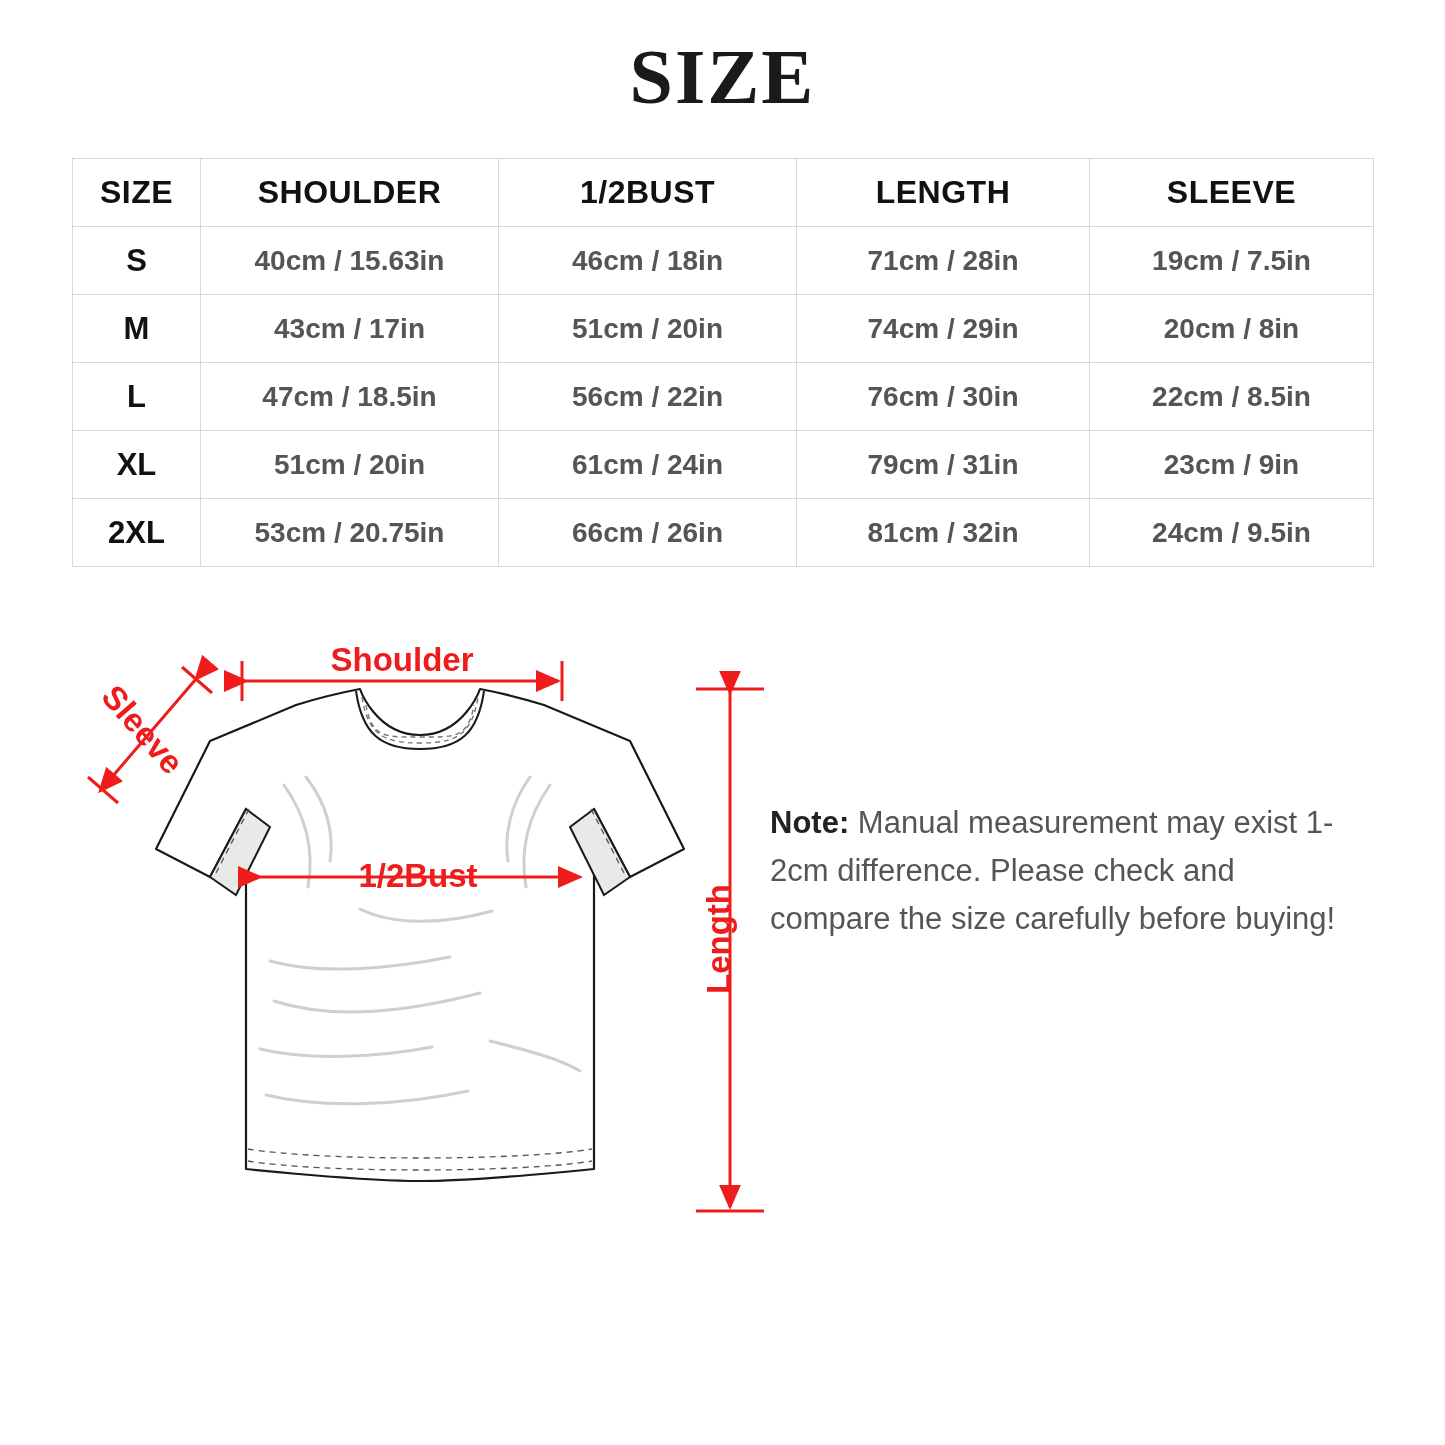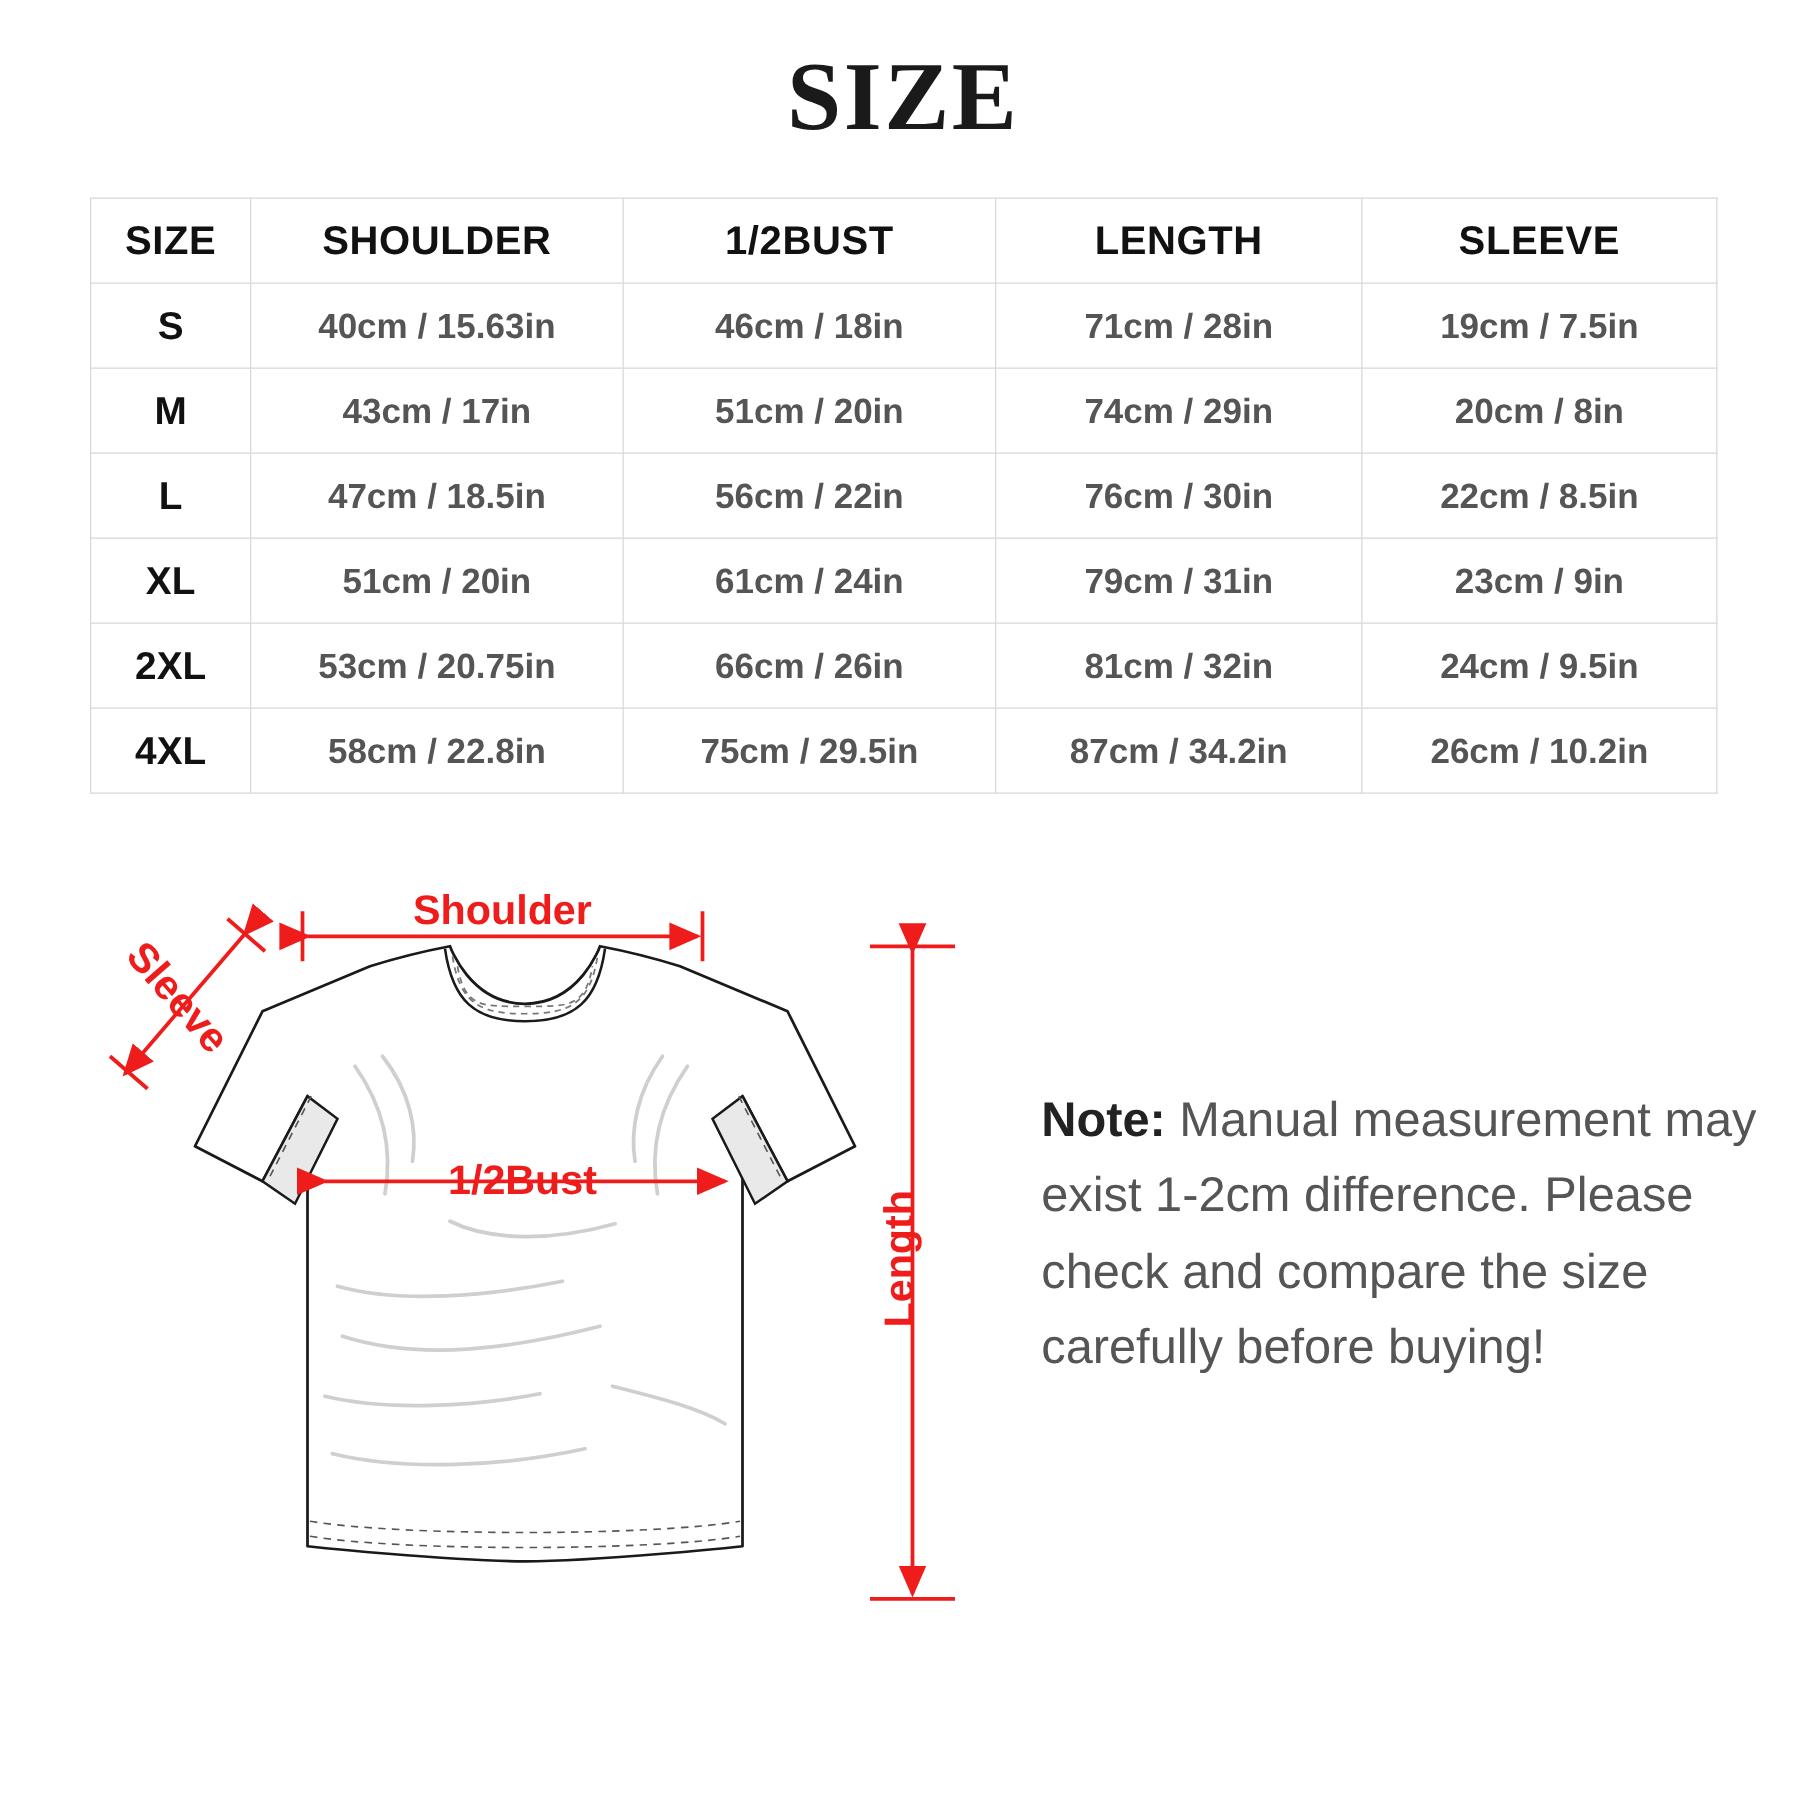--- a/index.html
+++ b/index.html
@@ -74,24 +74,24 @@
   }
   .shirt-area {
     position: absolute;
     left: 60px;
     top: 0;
     width: 720px;
     height: 640px;
   }
   .note {
     position: absolute;
-    left: 833px;
+    left: 770px;
     top: 190px;
     width: 580px;
-    font-size: 39px;
+    font-size: 31px;
     line-height: 1.55;
     color: #555;
   }
   .note b {
     color: #222;
     font-weight: bold;
   }
 </style>
 </head>
 <body>
@@ -144,27 +144,20 @@
         <td class="val">61cm / 24in</td>
         <td class="val">79cm / 31in</td>
         <td class="val">23cm / 9in</td>
       </tr>
       <tr>
         <td class="size-cell">2XL</td>
         <td class="val">53cm / 20.75in</td>
         <td class="val">66cm / 26in</td>
         <td class="val">81cm / 32in</td>
         <td class="val">24cm / 9.5in</td>
-      </tr>
-      <tr>
-        <td class="size-cell">4XL</td>
-        <td class="val">58cm / 22.8in</td>
-        <td class="val">75cm / 29.5in</td>
-        <td class="val">87cm / 34.2in</td>
-        <td class="val">26cm / 10.2in</td>
       </tr>
     </tbody>
   </table>
 </div>
 
 <div class="lower">
 
   <div class="shirt-area">
     <svg width="720" height="640" viewBox="0 0 720 640" xmlns="http://www.w3.org/2000/svg">
       <defs>

